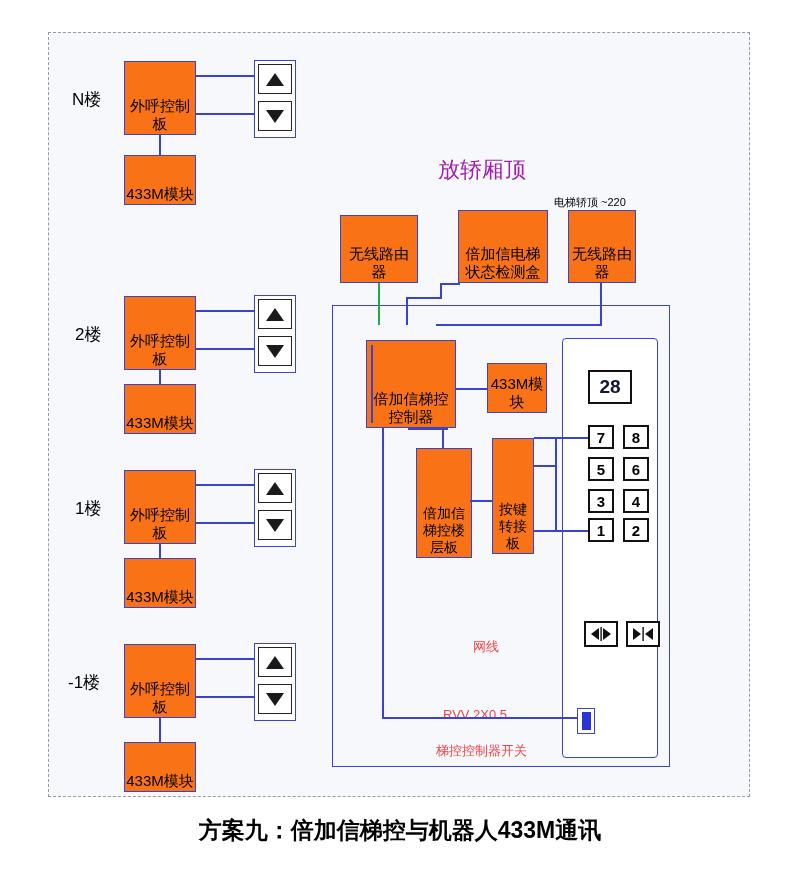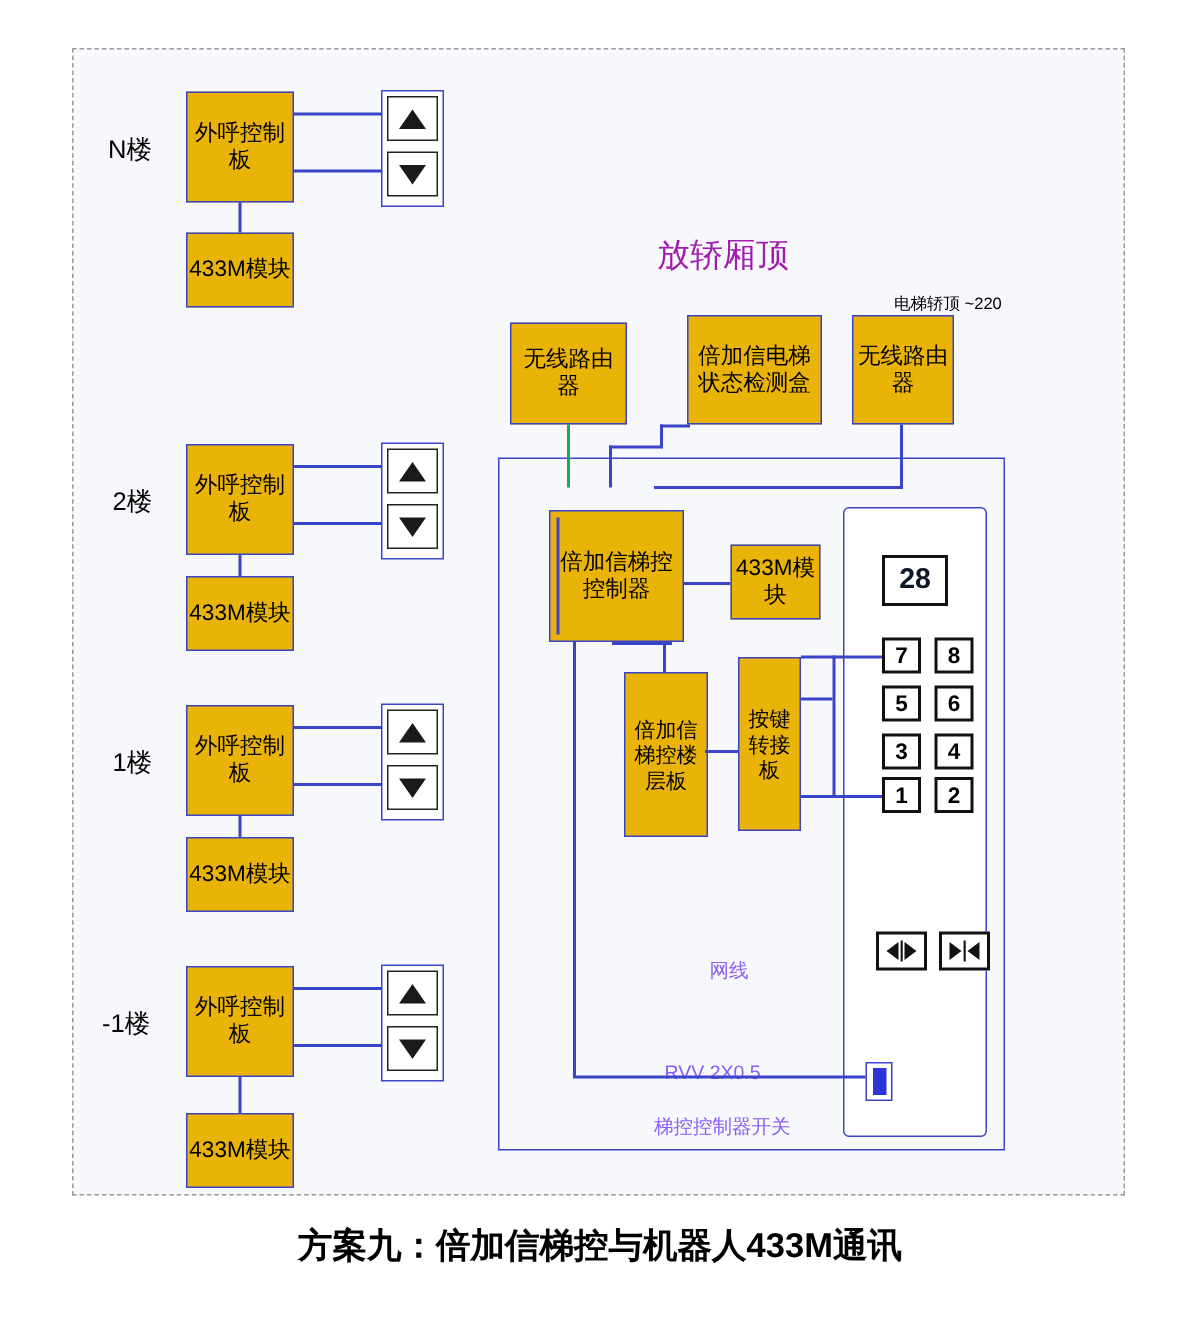--- a/index.html
+++ b/index.html
@@ -31,27 +31,27 @@
     height: 765px;
     border: 1px dashed #9a9a9a;
     background: #f7f8fc;
     box-sizing: border-box;
   }
 
   .box {
     position: absolute;
     box-sizing: border-box;
     border: 1px solid #3a44c9;
-    background: #eab308;
+    background: #f97316;
     color: #000000;
     font-size: 15px;
     line-height: 18px;
     text-align: center;
     display: flex;
-    align-items: center;
+    align-items: flex-end;
     justify-content: center;
     padding: 1px;
   }
   .box span { display: block; width: 100%; }
 
   .line {
     position: absolute;
     background: #3a44c9;
   }
   .line.green { background: #1faa4a; }
@@ -165,21 +165,21 @@
   .small-label {
     position: absolute;
     font-size: 11px;
     color: #000;
     white-space: nowrap;
   }
 
   .mid-label {
     position: absolute;
     font-size: 13px;
-    color: #8b5cf6;
+    color: #ef4444;
     white-space: nowrap;
   }
 
   .caption {
     position: absolute;
     left: 0;
     top: 815px;
     width: 800px;
     text-align: center;
     font-size: 23px;
@@ -278,21 +278,21 @@
   </div>
   <div class="line h" style="left:196px; top:658px; width:58px;"></div>
   <div class="line h" style="left:196px; top:696px; width:58px;"></div>
   <div class="box" style="left:124px; top:742px; width:72px; height:50px;">
     <span>433M模块</span>
   </div>
   <div class="line v" style="left:159px; top:718px; height:24px;"></div>
 
   <div class="section-title" style="left:438px; top:155px;">放轿厢顶</div>
 
-  <div class="small-label" style="left:596px; top:195px;text-align:right;">电梯轿顶 ~220</div>
+  <div class="small-label" style="left:554px; top:195px;text-align:right;">电梯轿顶 ~220</div>
 
   <div class="box" style="left:340px; top:215px; width:78px; height:68px;">
     <span>无线路由器</span>
   </div>
   <div class="box" style="left:458px; top:210px; width:90px; height:73px;">
     <span>倍加信电梯状态检测盒</span>
   </div>
   <div class="box" style="left:568px; top:210px; width:68px; height:73px;">
     <span>无线路由器</span>
   </div>

